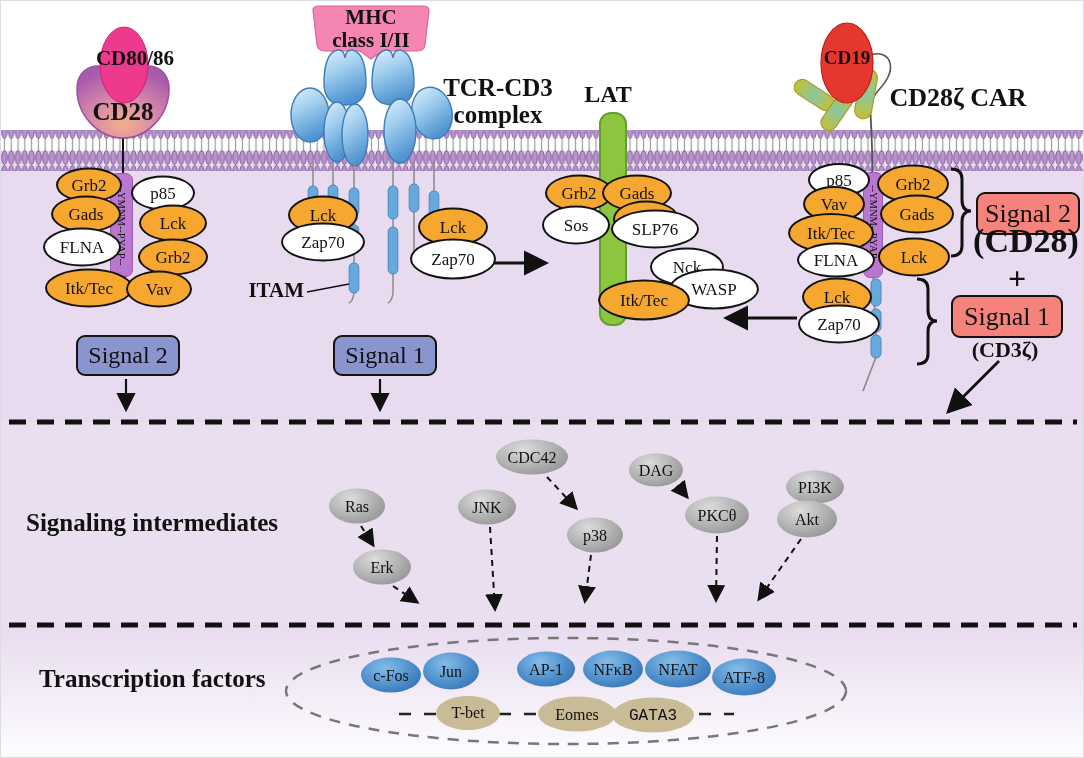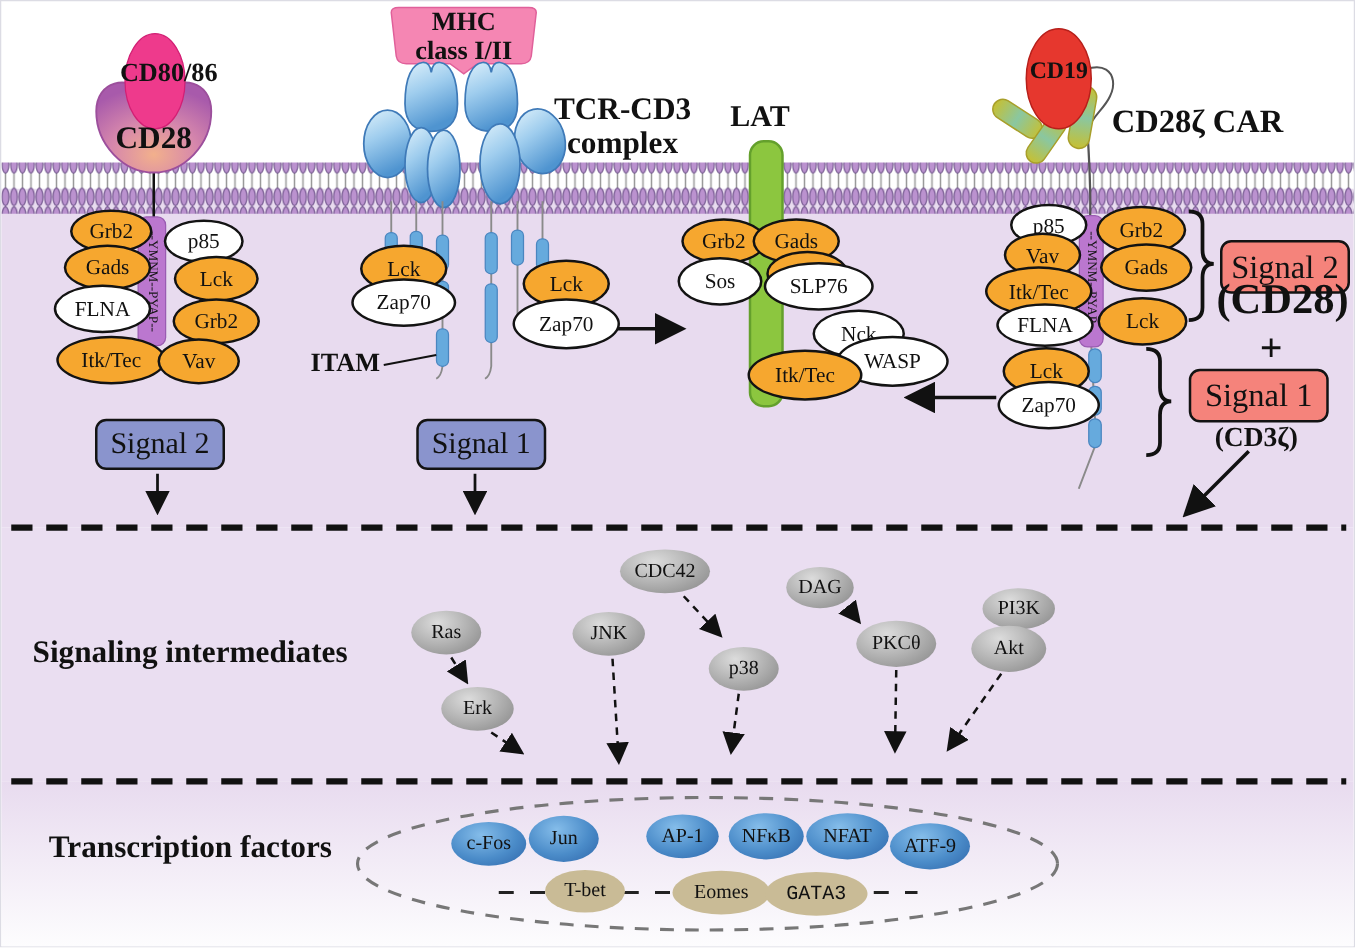--- a/index.html
+++ b/index.html
@@ -232,18 +232,18 @@
   <div class="ov gray" style="left:716px;top:514px;width:64px;height:37px;">PKCθ</div>
   <div class="ov gray" style="left:814px;top:486px;width:58px;height:33px;">PI3K</div>
   <div class="ov gray" style="left:806px;top:518px;width:60px;height:37px;">Akt</div>
 
   <div class="lbl" style="left:38px;top:677px;transform:translate(0,-50%);font-size:25px;">Transcription factors</div>
   <div class="ov blue" style="left:390px;top:674px;width:60px;height:35px;">c-Fos</div>
   <div class="ov blue" style="left:450px;top:670px;width:56px;height:37px;">Jun</div>
   <div class="ov blue" style="left:545px;top:668px;width:58px;height:35px;">AP-1</div>
   <div class="ov blue" style="left:612px;top:668px;width:60px;height:37px;">NFκB</div>
   <div class="ov blue" style="left:677px;top:668px;width:66px;height:37px;">NFAT</div>
-  <div class="ov blue" style="left:743px;top:676px;width:64px;height:37px;">ATF-9</div>
+  <div class="ov blue" style="left:743px;top:676px;width:64px;height:37px;">ATF-8</div>
   <div class="ov tan" style="left:467px;top:712px;width:64px;height:34px;">T-bet</div>
   <div class="ov tan" style="left:576px;top:713px;width:78px;height:35px;">Eomes</div>
   <div class="ov tan" style="left:652px;top:714px;width:82px;height:35px;font-family:Liberation Mono, monospace;">GATA3</div>
 
 </div>
 
 </body></html>

